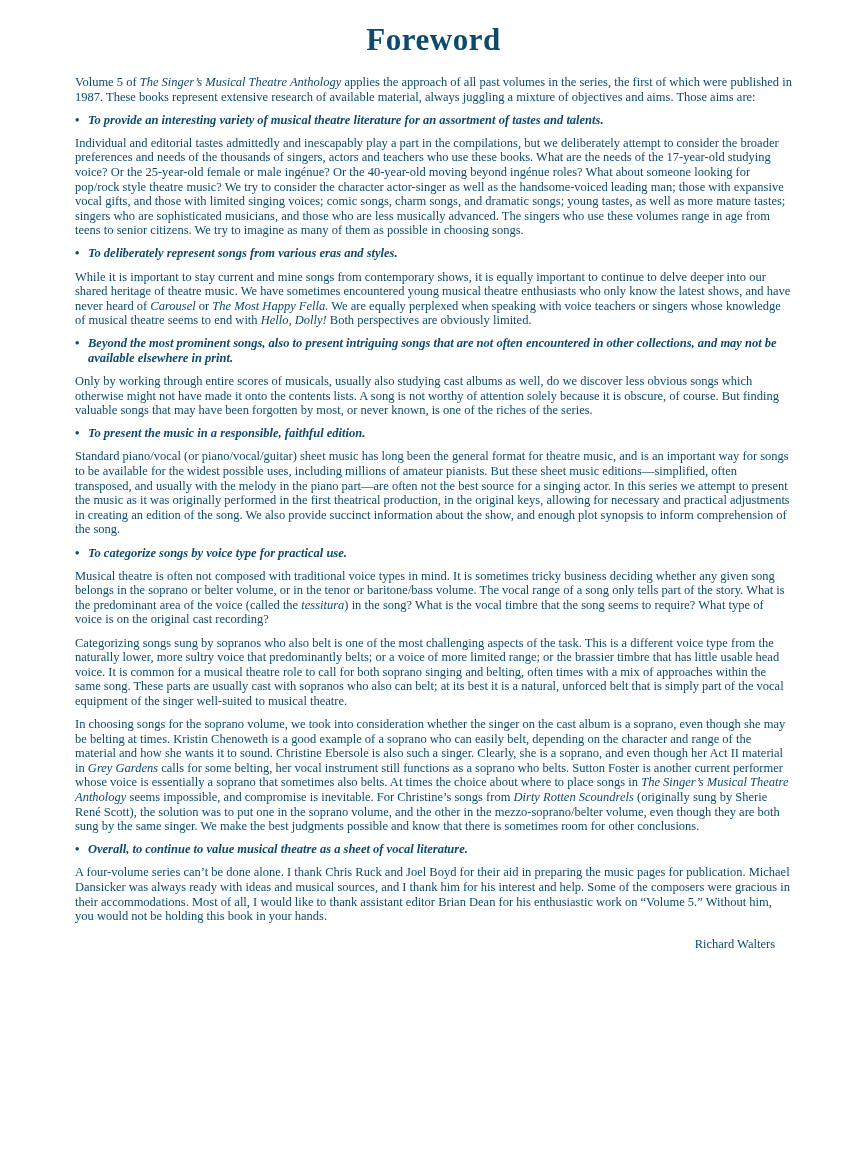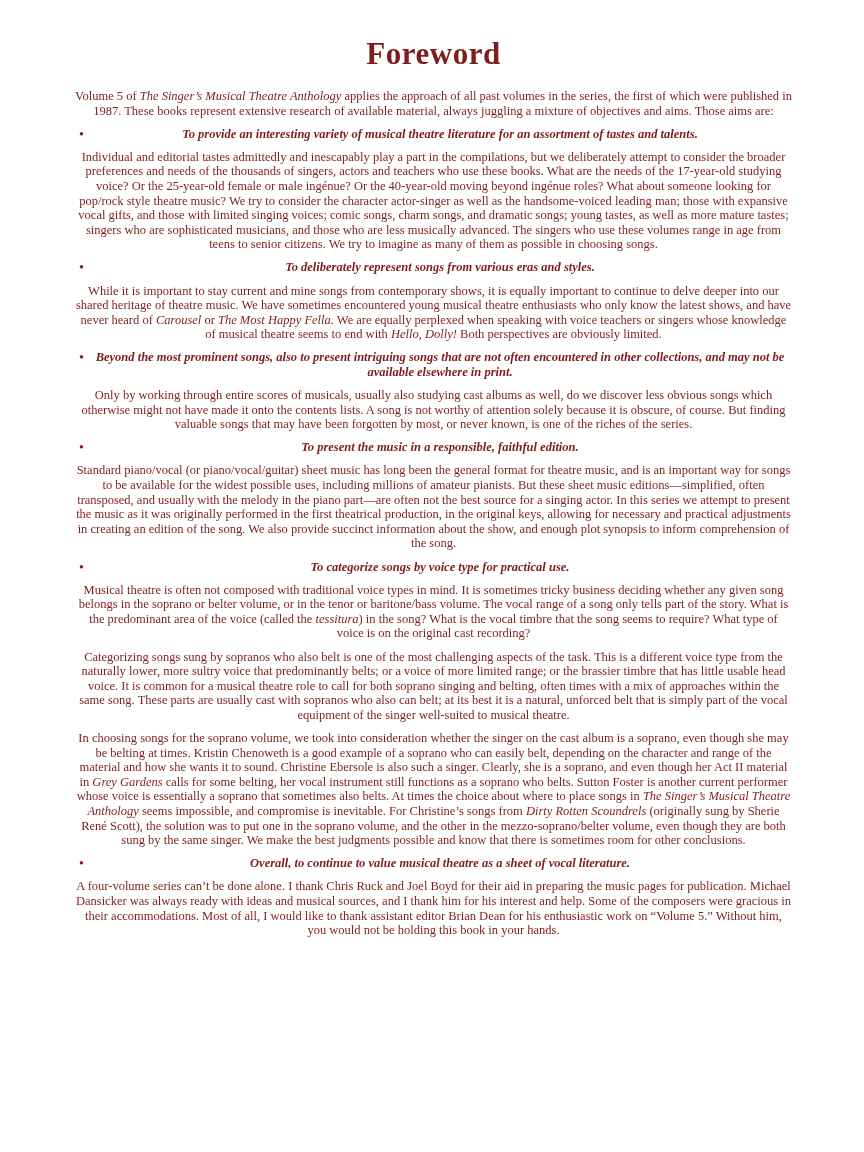--- a/index.html
+++ b/index.html
@@ -6,41 +6,41 @@
     margin: 0;
     padding: 0;
     background: #ffffff;
   }
   .page {
     position: relative;
     width: 864px;
     height: 1152px;
     background: #ffffff;
     box-sizing: border-box;
-    padding: 36px 72px 0 75px;
+    padding: 22px 72px 0 75px;
     font-family: "Liberation Serif", serif;
-    color: #7f1d1d;
+    color: #0c4a6e;
     overflow: hidden;
   }
   .title {
     text-align: center;
     font-size: 31px;
     font-weight: bold;
     margin: 0 0 17px 0;
     line-height: 36px;
     letter-spacing: 0.5px;
   }
   .content {
     width: 100%;
   }
   .block {
     font-size: 12.5px;
     line-height: 14.6px;
     margin: 0 0 8.5px 0;
-    text-align: center;
+    text-align: left;
   }
   .paragraph {
     font-weight: normal;
     font-style: normal;
   }
   .bullet {
     font-weight: bold;
     font-style: italic;
     display: flex;
   }
@@ -94,14 +94,15 @@
       <div class="block paragraph">Musical theatre is often not composed with traditional voice types in mind. It is sometimes tricky business deciding whether any given song belongs in the soprano or belter volume, or in the tenor or baritone/bass volume. The vocal range of a song only tells part of the story. What is the predominant area of the voice (called the <i>tessitura</i>) in the song? What is the vocal timbre that the song seems to require? What type of voice is on the original cast recording?</div>
       <div class="block paragraph">Categorizing songs sung by sopranos who also belt is one of the most challenging aspects of the task. This is a different voice type from the naturally lower, more sultry voice that predominantly belts; or a voice of more limited range; or the brassier timbre that has little usable head voice. It is common for a musical theatre role to call for both soprano singing and belting, often times with a mix of approaches within the same song. These parts are usually cast with sopranos who also can belt; at its best it is a natural, unforced belt that is simply part of the vocal equipment of the singer well-suited to musical theatre.</div>
       <div class="block paragraph">In choosing songs for the soprano volume, we took into consideration whether the singer on the cast album is a soprano, even though she may be belting at times. Kristin Chenoweth is a good example of a soprano who can easily belt, depending on the character and range of the material and how she wants it to sound. Christine Ebersole is also such a singer. Clearly, she is a soprano, and even though her Act II material in <i>Grey Gardens</i> calls for some belting, her vocal instrument still functions as a soprano who belts. Sutton Foster is another current performer whose voice is essentially a soprano that sometimes also belts. At times the choice about where to place songs in <i>The Singer’s Musical Theatre Anthology</i> seems impossible, and compromise is inevitable. For Christine’s songs from <i>Dirty Rotten Scoundrels</i> (originally sung by Sherie René Scott), the solution was to put one in the soprano volume, and the other in the mezzo-soprano/belter volume, even though they are both sung by the same singer. We make the best judgments possible and know that there is sometimes room for other conclusions.</div>
       <div class="block bullet">
         <span class="marker">•</span>
         <span class="bullet-text">Overall, to continue to value musical theatre as a sheet of vocal literature.</span>
       </div>
       <div class="block paragraph">A four-volume series can’t be done alone. I thank Chris Ruck and Joel Boyd for their aid in preparing the music pages for publication. Michael Dansicker was always ready with ideas and musical sources, and I thank him for his interest and help. Some of the composers were gracious in their accommodations. Most of all, I would like to thank assistant editor Brian Dean for his enthusiastic work on “Volume 5.” Without him, you would not be holding this book in your hands.</div>
     </div>
   <div class="signature">
+    <div>Richard Walters</div>
   </div>
 </div>
 
 </body></html>

